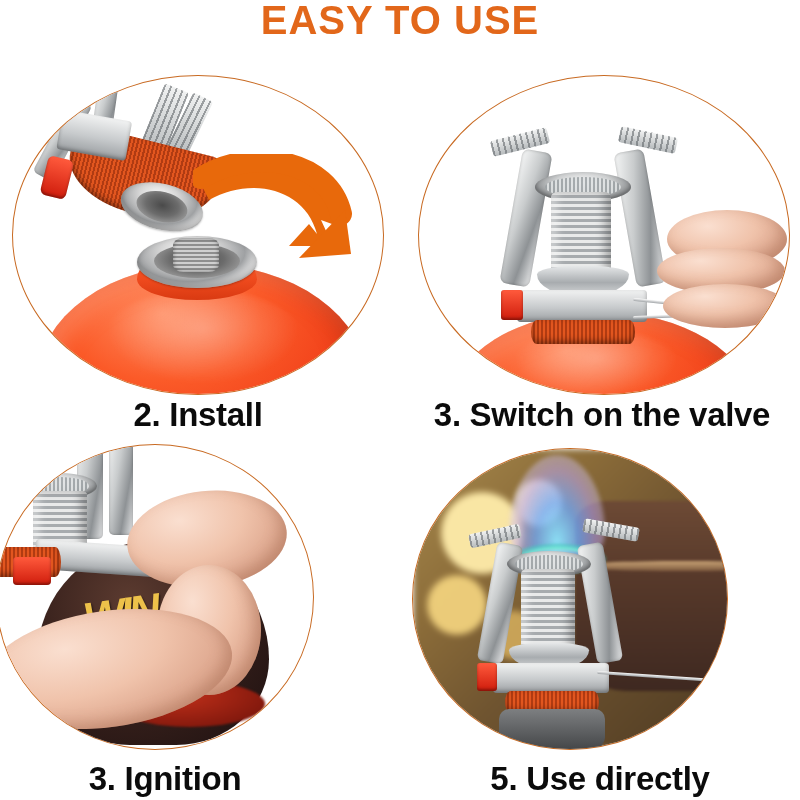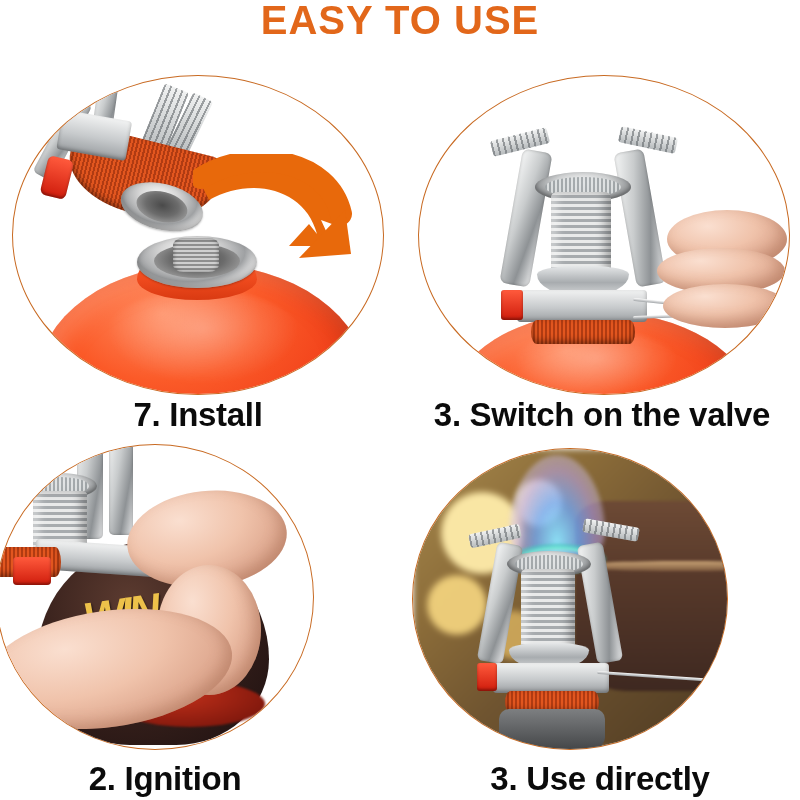--- a/index.html
+++ b/index.html
@@ -250,21 +250,21 @@
           <svg viewBox="0 0 160 120" width="160" height="120" aria-hidden="true">
             <path d="M6,26 C58,-6 132,4 146,56 L150,74 L128,66 L140,92 L96,92 L116,70 L124,80
                      C112,34 58,22 16,46 Z" fill="#E8690B"></path>
             <path d="M8,24 C60,-8 136,6 148,60" stroke="#E8690B" stroke-width="22" fill="none" stroke-linecap="round"></path>
             <path d="M106,104 L152,56 L158,100 Z" fill="#E8690B"></path>
           </svg>
         </div>
 
       </div>
     </div>
-    <div class="caption" style="left:12px;top:396px;width:372px;">7. Install</div>
+    <div class="caption" style="left:12px;top:396px;width:372px;">2. Install</div>
   </div>
 
   <div class="step">
     <div class="circle-wrap" style="left:418px;top:75px;width:372px;height:320px;">
       <div class="scene">
 
         <div class="canister" style="left:32px;top:236px;width:300px;height:150px;"></div>
         <div class="canister-gloss" style="left:92px;top:254px;width:170px;height:70px;"></div>
 
         <div style="position:absolute;left:74px;top:48px;width:230px;height:210px;">
@@ -318,21 +318,21 @@
         </div>
 
         <div style="position:absolute;left:90px;top:36px;width:240px;height:250px;">
           <div class="finger" style="left:40px;top:10px;width:160px;height:96px;transform:rotate(-6deg);"></div>
           <div class="finger" style="left:70px;top:84px;width:104px;height:130px;"></div>
           <div class="finger" style="left:-104px;top:130px;width:250px;height:116px;transform:rotate(-8deg);"></div>
         </div>
 
       </div>
     </div>
-    <div class="caption" style="left:0px;top:760px;width:330px;">2. Ignition</div>
+    <div class="caption" style="left:0px;top:760px;width:330px;">3. Ignition</div>
   </div>
 
   <div class="step">
     <div class="circle-wrap" style="left:412px;top:448px;width:316px;height:302px;">
       <div class="scene">
 
         <div class="bokeh"></div>
         <div class="pot" style="left:162px;top:52px;width:230px;height:190px;"></div>
         <div class="pot-rim" style="left:162px;top:112px;width:220px;"></div>
 
@@ -353,16 +353,16 @@
           <div class="base-block" style="left:20px;top:156px;width:116px;height:30px;"></div>
           <div class="piezo" style="left:4px;top:156px;width:20px;height:28px;"></div>
           <div class="knurl-ring" style="left:32px;top:184px;width:94px;height:22px;"></div>
           <div class="wire-handle" style="left:124px;top:168px;width:120px;transform:rotate(4deg);"></div>
           <div style="position:absolute;left:26px;top:202px;width:106px;height:48px;border-radius:10px 10px 40% 40%;
                       background:linear-gradient(180deg,#7d7f81,#3a3c3e);"></div>
         </div>
 
       </div>
     </div>
-    <div class="caption" style="left:400px;top:760px;width:400px;">3. Use directly</div>
+    <div class="caption" style="left:400px;top:760px;width:400px;">5. Use directly</div>
   </div>
 
 </div>
 
 </body></html>

